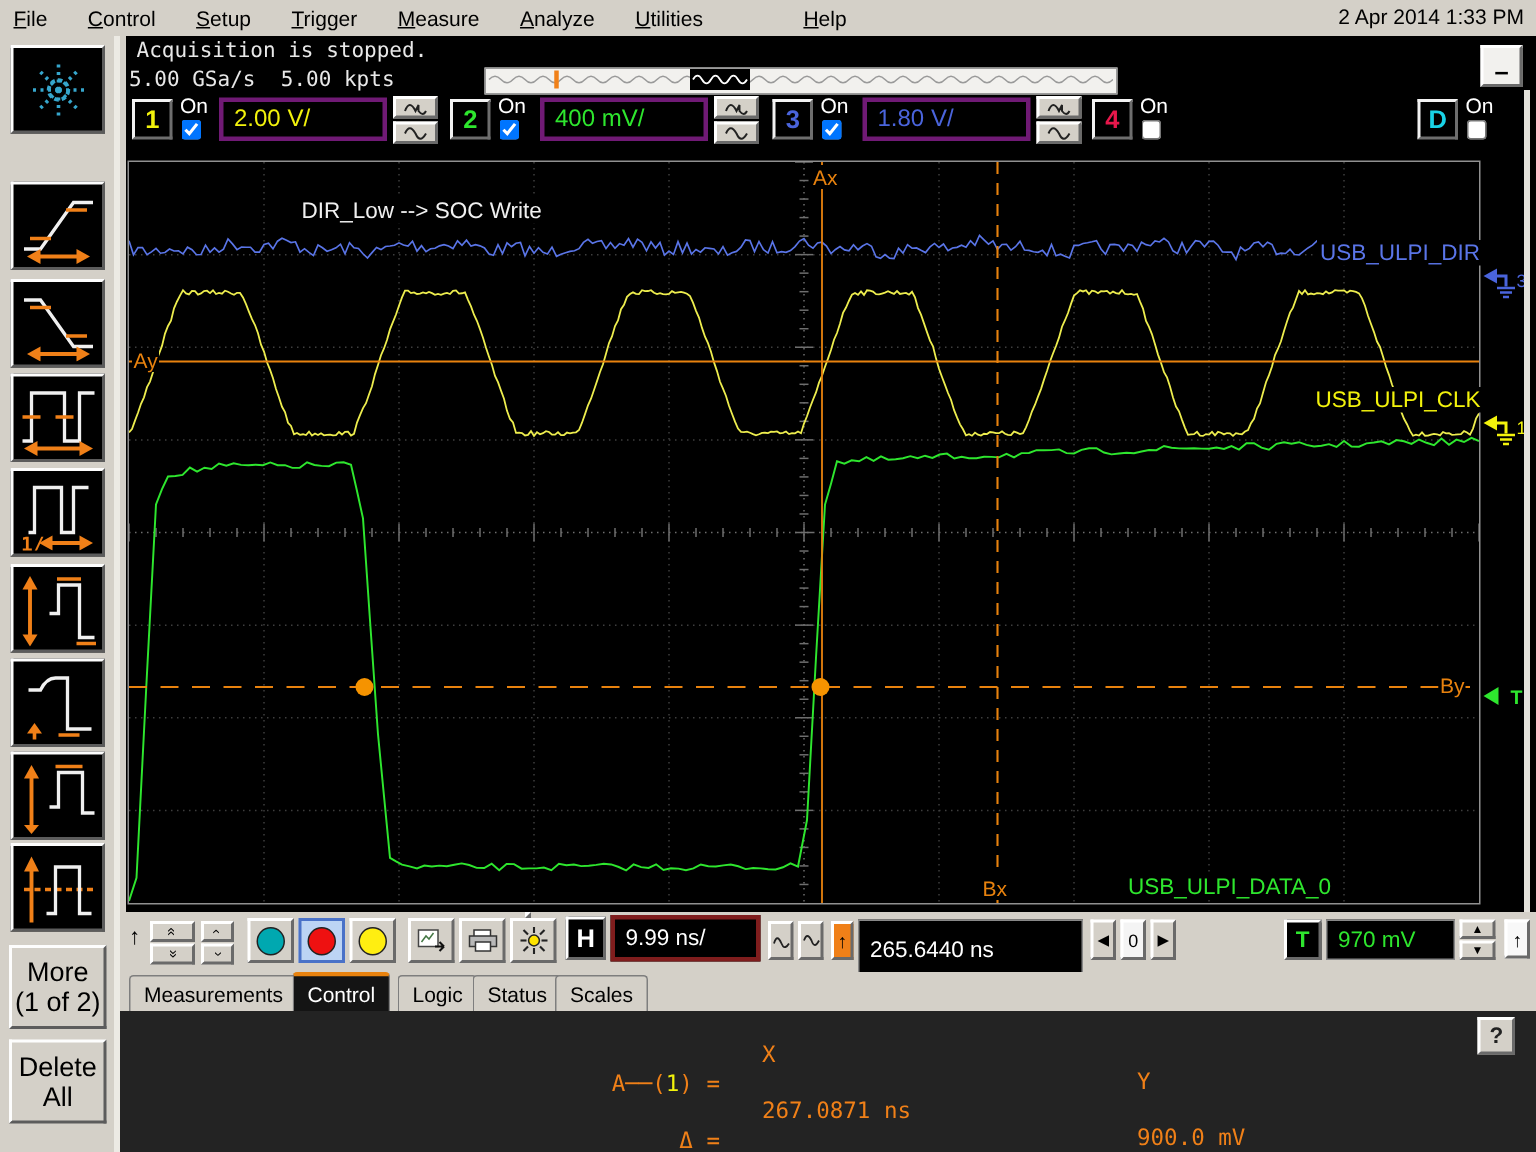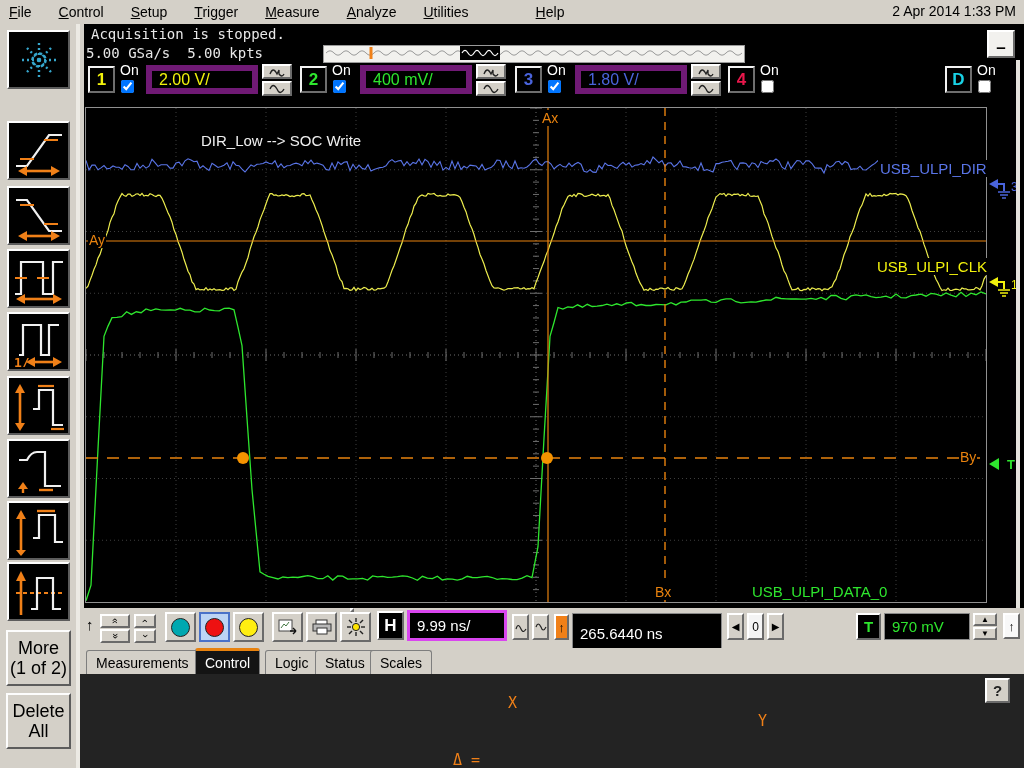--- a/index.html
+++ b/index.html
@@ -32,21 +32,21 @@
           border:1px solid #9a9a9a;}
   #minbtn{position:absolute;left:903px;top:6px;width:28px;height:28px;background:#f2f1ee;
           border:2px solid;border-color:#fff #6a6a6a #6a6a6a #fff;font-size:17px;font-weight:bold;
           display:flex;align-items:flex-end;justify-content:center;line-height:14px;box-sizing:border-box;}
   
   .badge{position:absolute;top:42px;width:27px;height:27px;background:#000;border:2px solid;
          border-color:#f2f2f2 #6e6e6e #6e6e6e #f2f2f2;box-sizing:border-box;
          font-size:17px;font-weight:bold;display:flex;align-items:center;justify-content:center;}
   .onlbl{position:absolute;top:38px;color:#fff;font-size:14px;}
   .onchk{position:absolute;top:56px;width:13px;height:13px;margin:0;}
-  .lcd{position:absolute;top:41px;height:29px;background:#000;border:6px solid #701a75;
+  .lcd{position:absolute;top:41px;height:29px;background:#000;border:3px solid #701a75;
        box-sizing:border-box;font-size:16px;display:flex;align-items:center;padding-left:7px;}
   .wavepair{position:absolute;top:40px;width:30px;height:32px;display:flex;flex-direction:column;gap:2px;}
   .wavebtn{flex:1;background:#d4d0c8;border:2px solid;border-color:#fff #6a6a6a #6a6a6a #fff;
            display:flex;align-items:center;justify-content:center;padding:0;box-sizing:border-box;}
   
   #plot{position:absolute;left:1px;top:83px;width:900px;height:494px;background:#000;
         border:1px solid #909090;}
   .plbl{position:absolute;font-size:15px;background:#000;padding:0 2px;white-space:nowrap;}
   .mlbl{position:absolute;font-size:14px;color:#e8820e;background:#000;padding:0 1px;white-space:nowrap;}
   #rightstrip{position:absolute;left:903px;top:83px;width:37px;height:496px;}
@@ -484,21 +484,21 @@
             <line x1="3" y1="2" x2="6" y2="5"></line>
             <line x1="14" y1="13" x2="17" y2="16"></line>
             <line x1="3" y1="16" x2="6" y2="13"></line>
             <line x1="14" y1="5" x2="17" y2="2"></line>
           </g>
           <circle cx="10" cy="9" r="3.6" fill="#ffe400" stroke="#222"></circle>
         </svg>
     </button>
     <button class="tb" style="left:270px;" hidden=""></button>
     <button class="tb" style="left:297px;top:3px;width:27px;height:29px;background:#000;color:#fff;font-weight:bold;font-size:17px;">H</button>
-    <div class="lcd2" style="left:327px;top:2px;width:100px;height:31px;border:3px solid #d946ef;color:#fff;">9.99 ns/</div>
+    <div class="lcd2" style="left:327px;top:2px;width:100px;height:31px;border:3px solid #7f1d1d;color:#fff;">9.99 ns/</div>
     <button class="tb" style="left:432px;top:6px;width:17px;height:26px;">
         <svg width="12" height="10">
           <path d="M1 7 q2 -7 5 0 q2 5 5 0" stroke="#222" fill="none" stroke-width="1.2"></path>
         </svg>
       </button>
     <button class="tb" style="left:452px;top:6px;width:17px;height:26px;">
         <svg width="12" height="10">
           <path d="M1 5 q2 -6 5 0 q2 6 5 0" stroke="#222" fill="none" stroke-width="1.2"></path>
         </svg>
       </button>
@@ -522,20 +522,25 @@
     <span class="tab" style="left:185px;">Logic</span>
     <span class="tab" style="left:235px;">Status</span>
     <span class="tab" style="left:290px;">Scales</span>
   </div>
 
   <div id="mpanel">
     <div class="mrow" style="top:2px;">
       <span class="mx">X</span>
       <span class="my">Y</span>
     </div>
+    <div class="mrow" style="top:21px;">
+      <span class="mlab"><span>A──(</span><span style="color: rgb(242, 242, 12);">1</span><span>) =</span></span>
+      <span class="mx">267.0871 ns</span>
+      <span class="my">900.0 mV</span>
+    </div>
     <div class="mrow" style="top:59px;">
       <span class="mlab"><span>Δ =</span></span>
       
       
     </div>
     <div class="mrow" style="top:78px;">
       
       
     </div>
     <button id="helpbtn">?</button>

